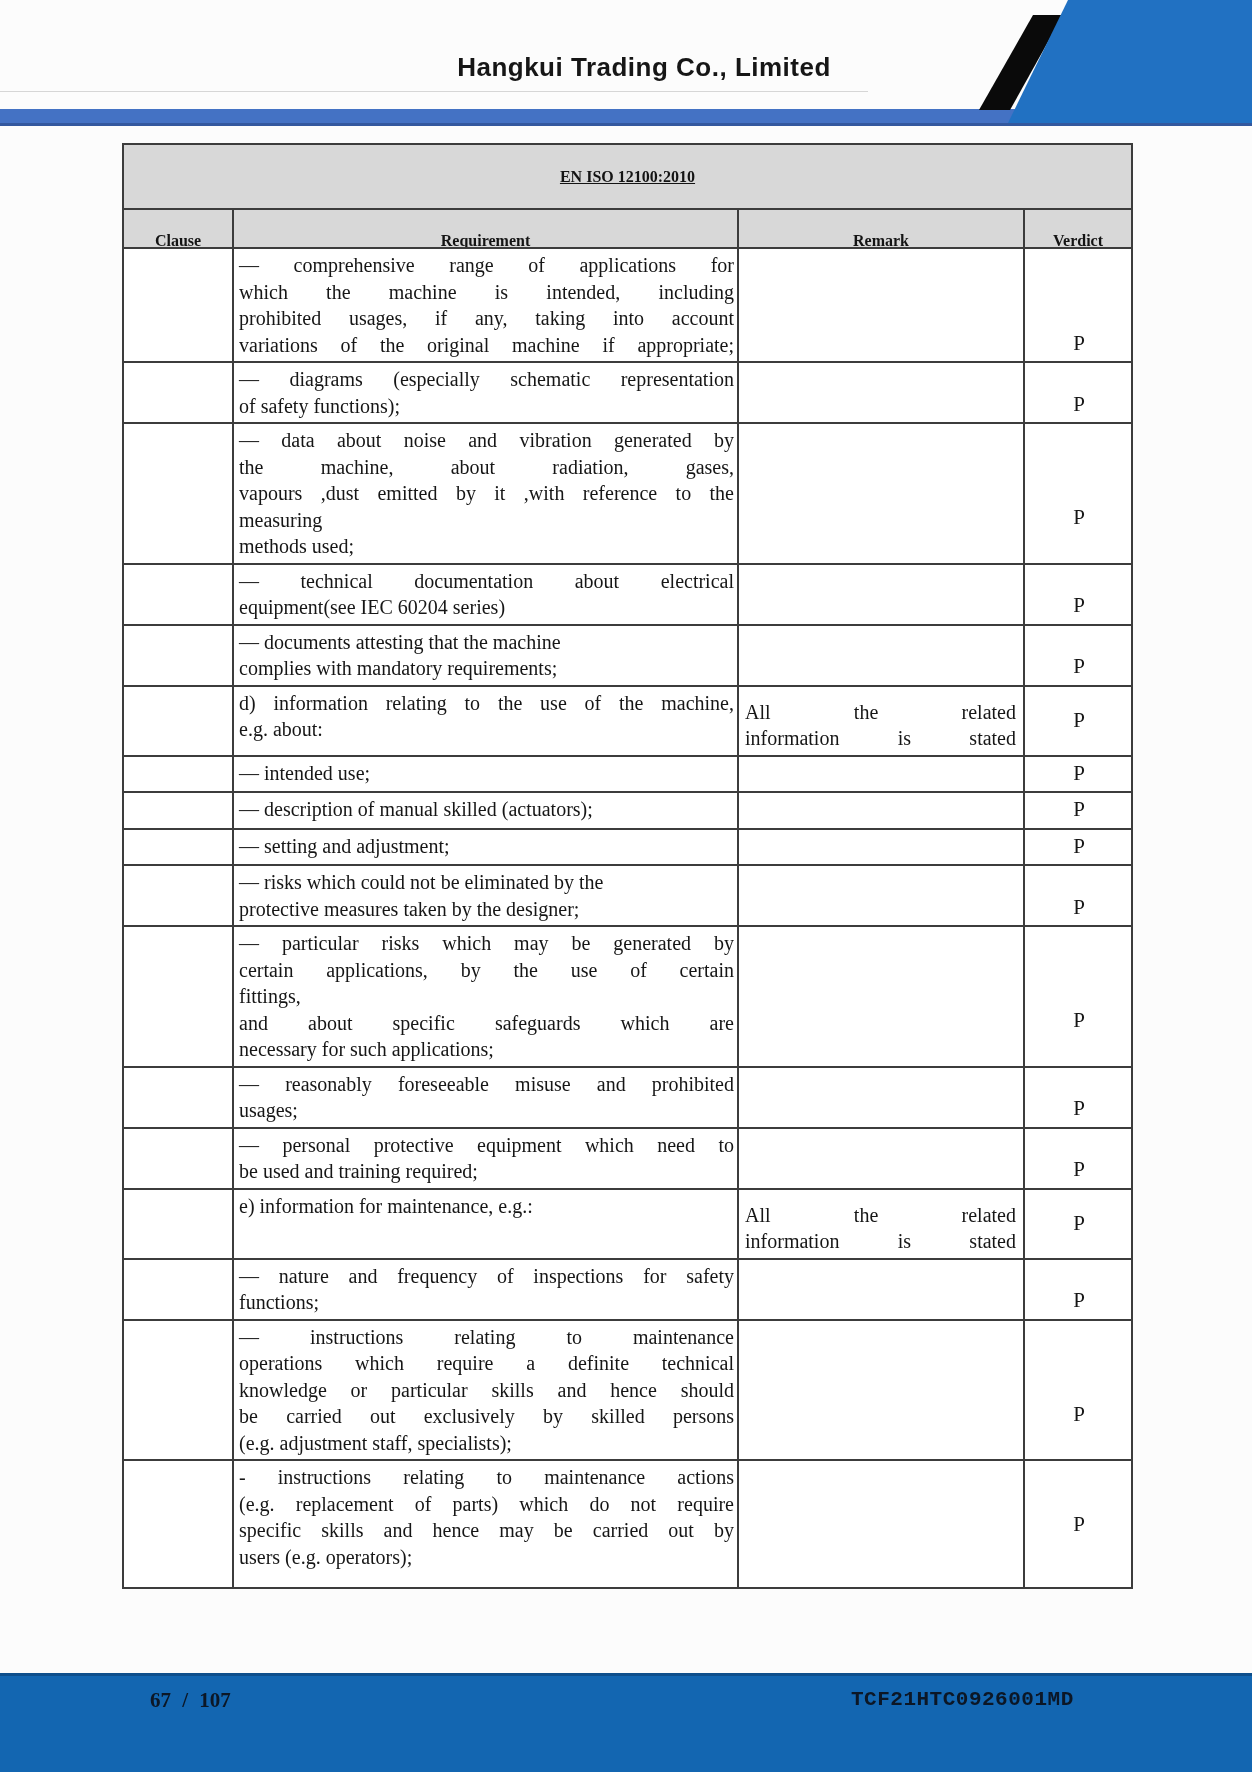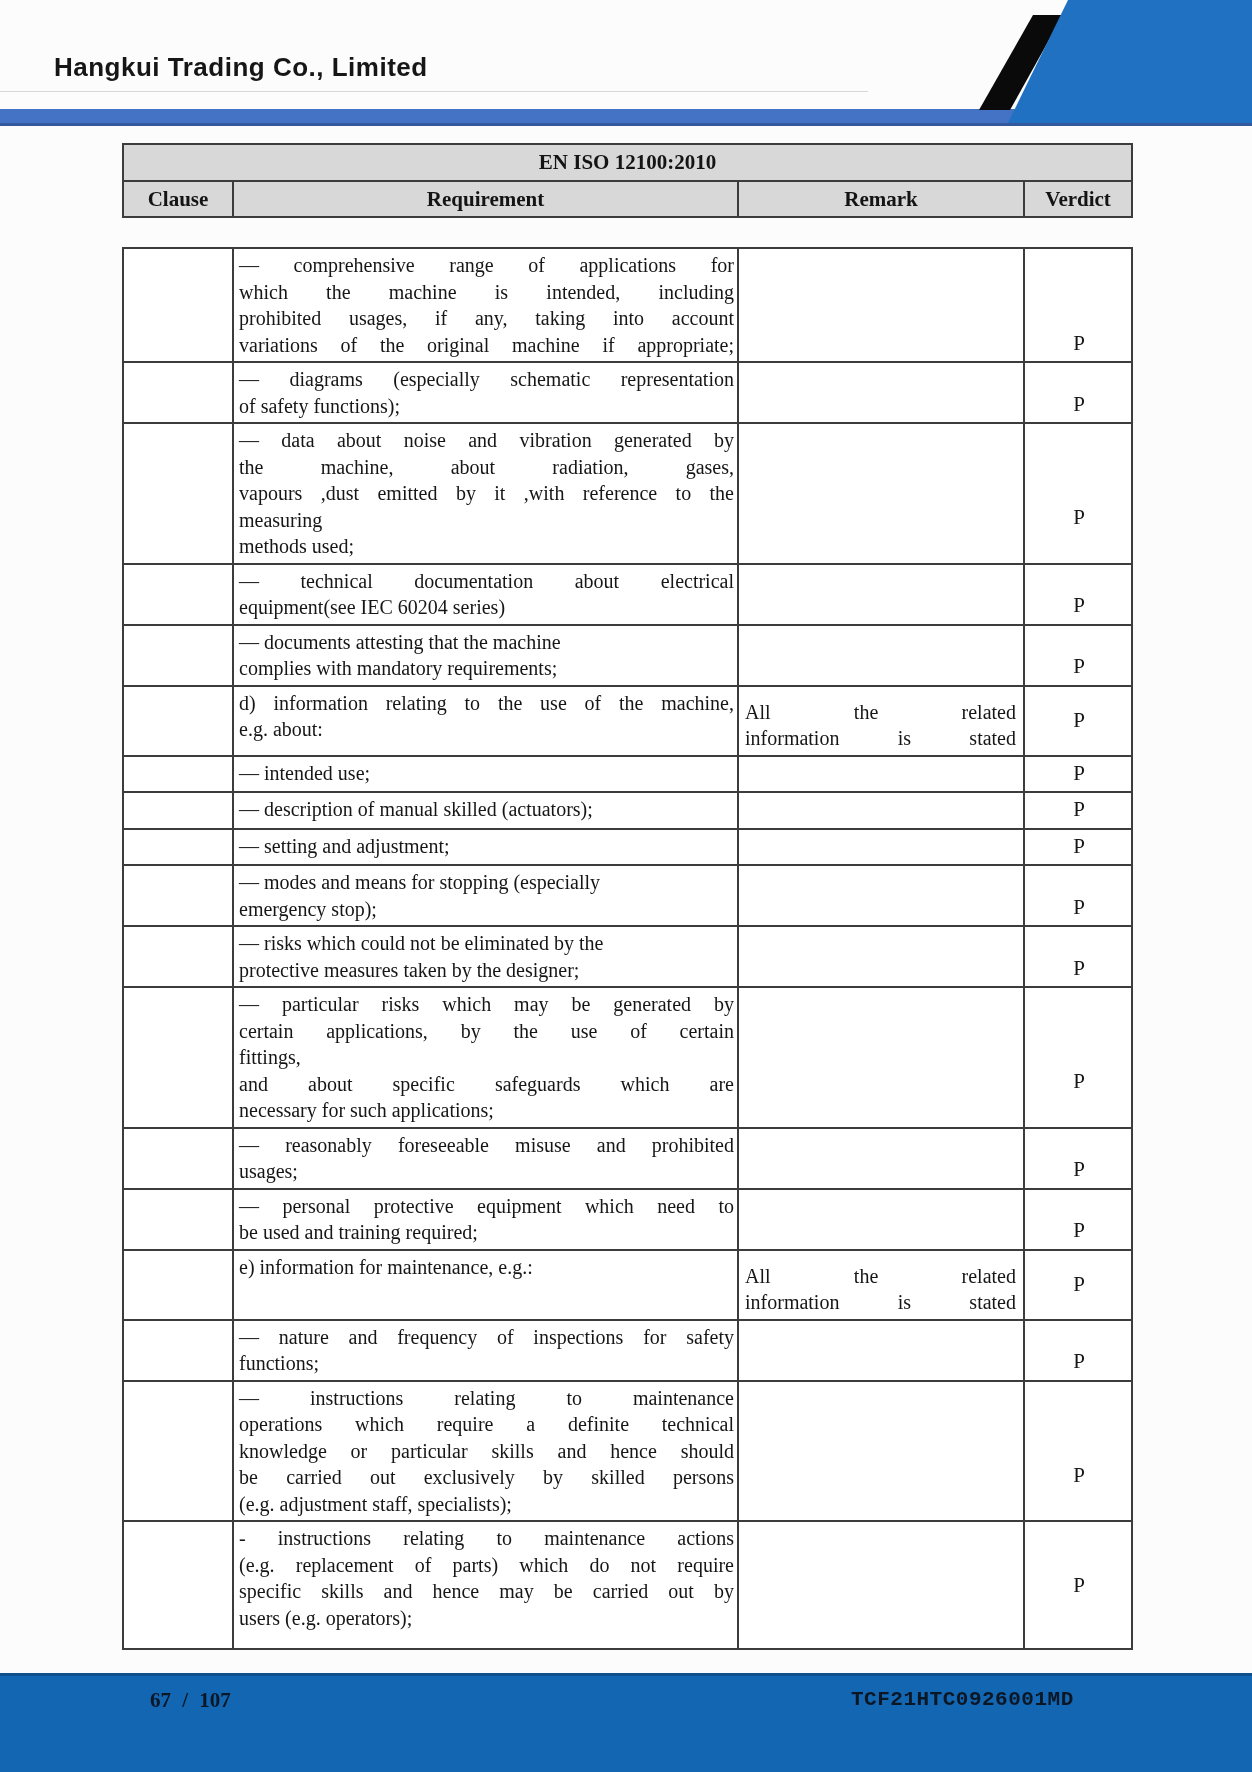--- a/index.html
+++ b/index.html
@@ -1,37 +1,37 @@
 <!DOCTYPE html>
 <html style="--stripe: #4472c4; --stripe_edge: #33589e; --banner_blue: #2171c2; --banner_black: #0a0a0a; --footer_band: #1366b1; --footer_band_edge: #0e4f8c; --footer_text: #0c1726; --table_header_bg: #d8d8d8; --border: #3c3c3c;"><head>
 <meta charset="utf-8">
 <style>
   html,body{margin:0;padding:0;}
   body{background:#e8e8e8;font-family:"Liberation Serif","DejaVu Serif",serif;}
   .page{position:relative;width:1252px;height:1772px;margin:0 auto;background:#fcfcfc;overflow:hidden;}
 
   
-  .company-title{position:absolute;top:52px;left:0;width:100%;padding-left:54px;box-sizing:border-box;
-    text-align:left;font-family:"Liberation Sans","DejaVu Sans",sans-serif;
+  .company-title{position:absolute;top:52px;left:0;width:100%;padding-left:36px;box-sizing:border-box;
+    text-align:center;font-family:"Liberation Sans","DejaVu Sans",sans-serif;
     font-weight:bold;font-size:26px;color:#161616;letter-spacing:0.5px;}
   .header-hairline{position:absolute;top:91px;left:0;width:868px;height:1px;background:#d6d6d6;}
   .header-stripe{position:absolute;top:109px;left:0;width:100%;height:14px;
     background:var(--stripe);border-bottom:3px solid var(--stripe_edge);}
   .banner-blue{position:absolute;top:0;left:1000px;width:252px;height:123px;background:var(--banner_blue);
     -webkit-clip-path:polygon(68px 0,252px 0,252px 123px,8px 123px);
     clip-path:polygon(68px 0,252px 0,252px 123px,8px 123px);}
   .banner-black{position:absolute;top:15px;left:960px;width:110px;height:95px;background:var(--banner_black);
     -webkit-clip-path:polygon(73px 0,103px 0,50px 95px,19px 95px);
     clip-path:polygon(73px 0,103px 0,50px 95px,19px 95px);}
 
   
   table{border-collapse:collapse;table-layout:fixed;}
   .std-header-table{position:absolute;top:143px;left:122px;width:1009px;}
   .std-header-table th{background:var(--table_header_bg);border:2px solid var(--border);
-    font-size:21px;font-weight:bold;color:#141414;text-align:center;padding:0;}
+    font-size:16px;font-weight:bold;color:#141414;text-align:center;padding:14px;text-decoration:underline;}
   .std-title-row th{height:35px;}
   .std-cols-row th{height:34px;}
 
   .body-table{position:absolute;top:247px;left:122px;width:1009px;background:#fff;}
   .body-table td{border:2px solid var(--border);vertical-align:top;padding:3px 3px 3px 5px;
     font-size:20px;line-height:26.5px;color:#161616;}
   td.clause-cell{padding:3px;}
   td.req-cell .rline{text-align:justify;text-align-last:left;}
   td.req-cell .rline.just{text-align:justify;text-align-last:justify;}
   td.req-cell.last-row{padding-bottom:17px;}
@@ -170,29 +170,20 @@
           <td class="clause-cell"></td>
           <td class="req-cell">
             <div class="rline">— setting and adjustment;</div>
           </td>
           <td class="remark-cell"></td>
           <td class="verdict-cell">P</td>
         </tr>
         <tr>
           <td class="clause-cell"></td>
           <td class="req-cell">
-            <div class="rline">— modes and means for stopping (especially</div>
-            <div class="rline">emergency stop);</div>
-          </td>
-          <td class="remark-cell"></td>
-          <td class="verdict-cell">P</td>
-        </tr>
-        <tr>
-          <td class="clause-cell"></td>
-          <td class="req-cell">
             <div class="rline">— risks which could not be eliminated by the</div>
             <div class="rline">protective measures taken by the designer;</div>
           </td>
           <td class="remark-cell"></td>
           <td class="verdict-cell">P</td>
         </tr>
         <tr>
           <td class="clause-cell"></td>
           <td class="req-cell">
             <div class="rline just">— particular risks which may be generated by</div>

